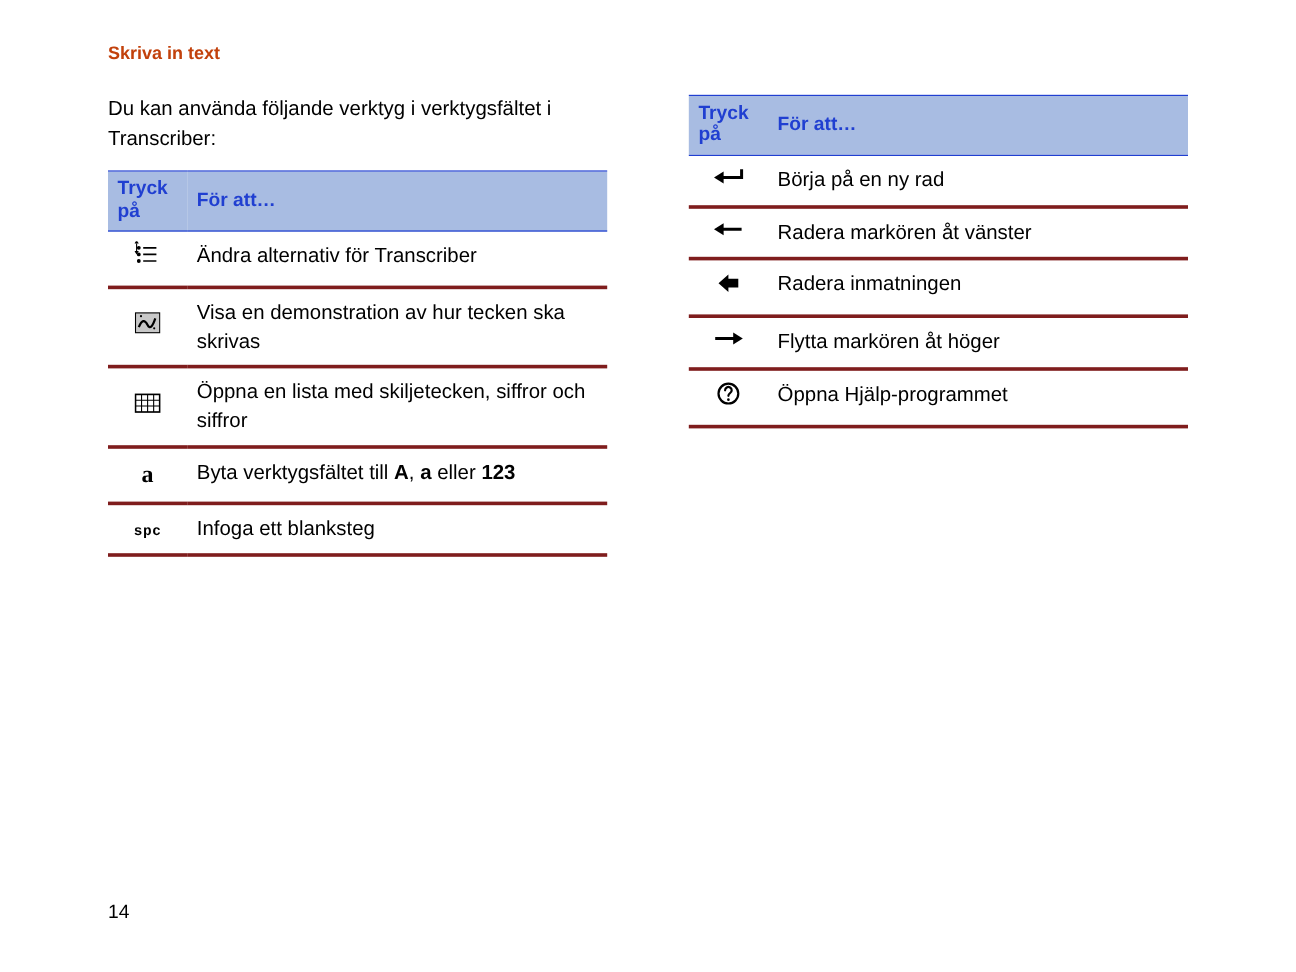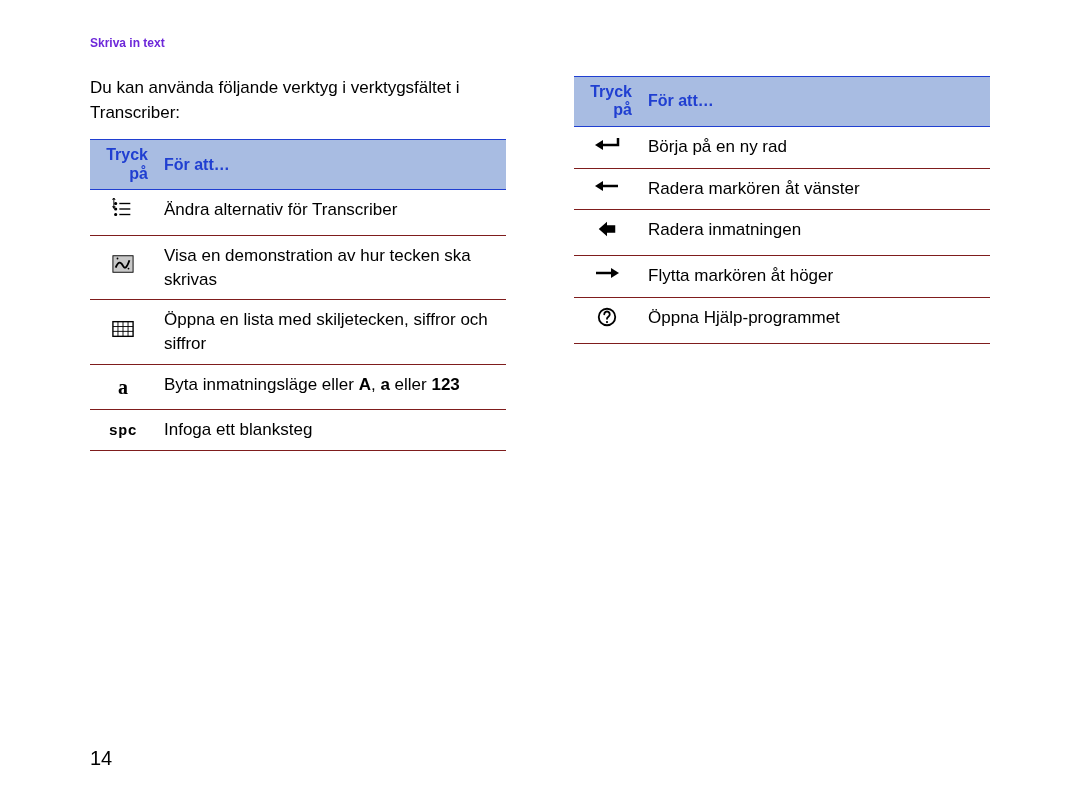--- a/index.html
+++ b/index.html
@@ -9,23 +9,23 @@
     color: #000;
     background: #fff;
     width: 1080px;
     height: 810px;
     position: relative;
   }
   .page {
     padding: 36px 90px 40px 90px;
   }
   .chapter {
-    color: #6d28d9;
-    font-weight: bold;
-    font-size: 12px;
+    color: #c2410c;
+    font-weight: bold;
+    font-size: 15px;
     margin-bottom: 26px;
   }
   .columns {
     display: flex;
     gap: 68px;
   }
   .col {
     flex: 1;
   }
   .intro {
@@ -43,48 +43,47 @@
     color: #203fd1;
     font-weight: bold;
     text-align: left;
     padding: 6px 8px;
     border-top: 1px solid #203fd1;
     border-bottom: 1px solid #203fd1;
     font-size: 16px;
   }
   table.tool th.ch1 {
     line-height: 1.15;
-    text-align: right;
   }
   table.tool td {
-    border-bottom: 1px solid #7f1d1d;
+    border-bottom: 3px solid #7f1d1d;
     padding: 8px 8px;
     vertical-align: top;
     line-height: 1.4;
   }
   table.tool td.icon {
     text-align: center;
     vertical-align: middle;
   }
   .icon-wrap {
     display: inline-block;
   }
   .pagenum {
     position: absolute;
     left: 90px;
     bottom: 40px;
-    font-size: 20px;
+    font-size: 16px;
   }
   
   svg.ic { width: 22px; height: 22px; display:block; }
   svg.icw { width: 30px; height: 18px; display:block; }
   .spc {
     font-family: "Courier New", monospace;
     font-weight: bold;
-    font-size: 15px;
+    font-size: 12px;
     letter-spacing: 0.5px;
   }
   .glyph-a {
     font-weight: bold;
     font-size: 20px;
     font-family: Georgia, serif;
   }
 </style>
 </head>
 <body>
@@ -137,21 +136,21 @@
                     <line x1="1" y1="6.3" x2="23" y2="6.3" stroke="#000"></line>
                     <line x1="1" y1="11.6" x2="23" y2="11.6" stroke="#000"></line>
                     <line x1="6.5" y1="1" x2="6.5" y2="17" stroke="#000"></line>
                     <line x1="12" y1="1" x2="12" y2="17" stroke="#000"></line>
                     <line x1="17.5" y1="1" x2="17.5" y2="17" stroke="#000"></line>
                   </svg></span></td>
               <td><span>Öppna en lista med skiljetecken, siffror och siffror</span></td>
             </tr>
             <tr>
               <td class="icon"><span class="icon-wrap"><span class="glyph-a">a</span></span></td>
-              <td><span>Byta inmatningsläge eller </span><b>A</b><span>, </span><b>a</b><span> eller </span><b>123</b></td>
+              <td><span>Byta verktygsfältet till </span><b>A</b><span>, </span><b>a</b><span> eller </span><b>123</b></td>
             </tr>
             <tr>
               <td class="icon"><span class="icon-wrap"><span class="spc">spc</span></span></td>
               <td><span>Infoga ett blanksteg</span></td>
             </tr>
           </tbody>
       </table>
     </div>
     <div class="col">
       <table class="tool">

